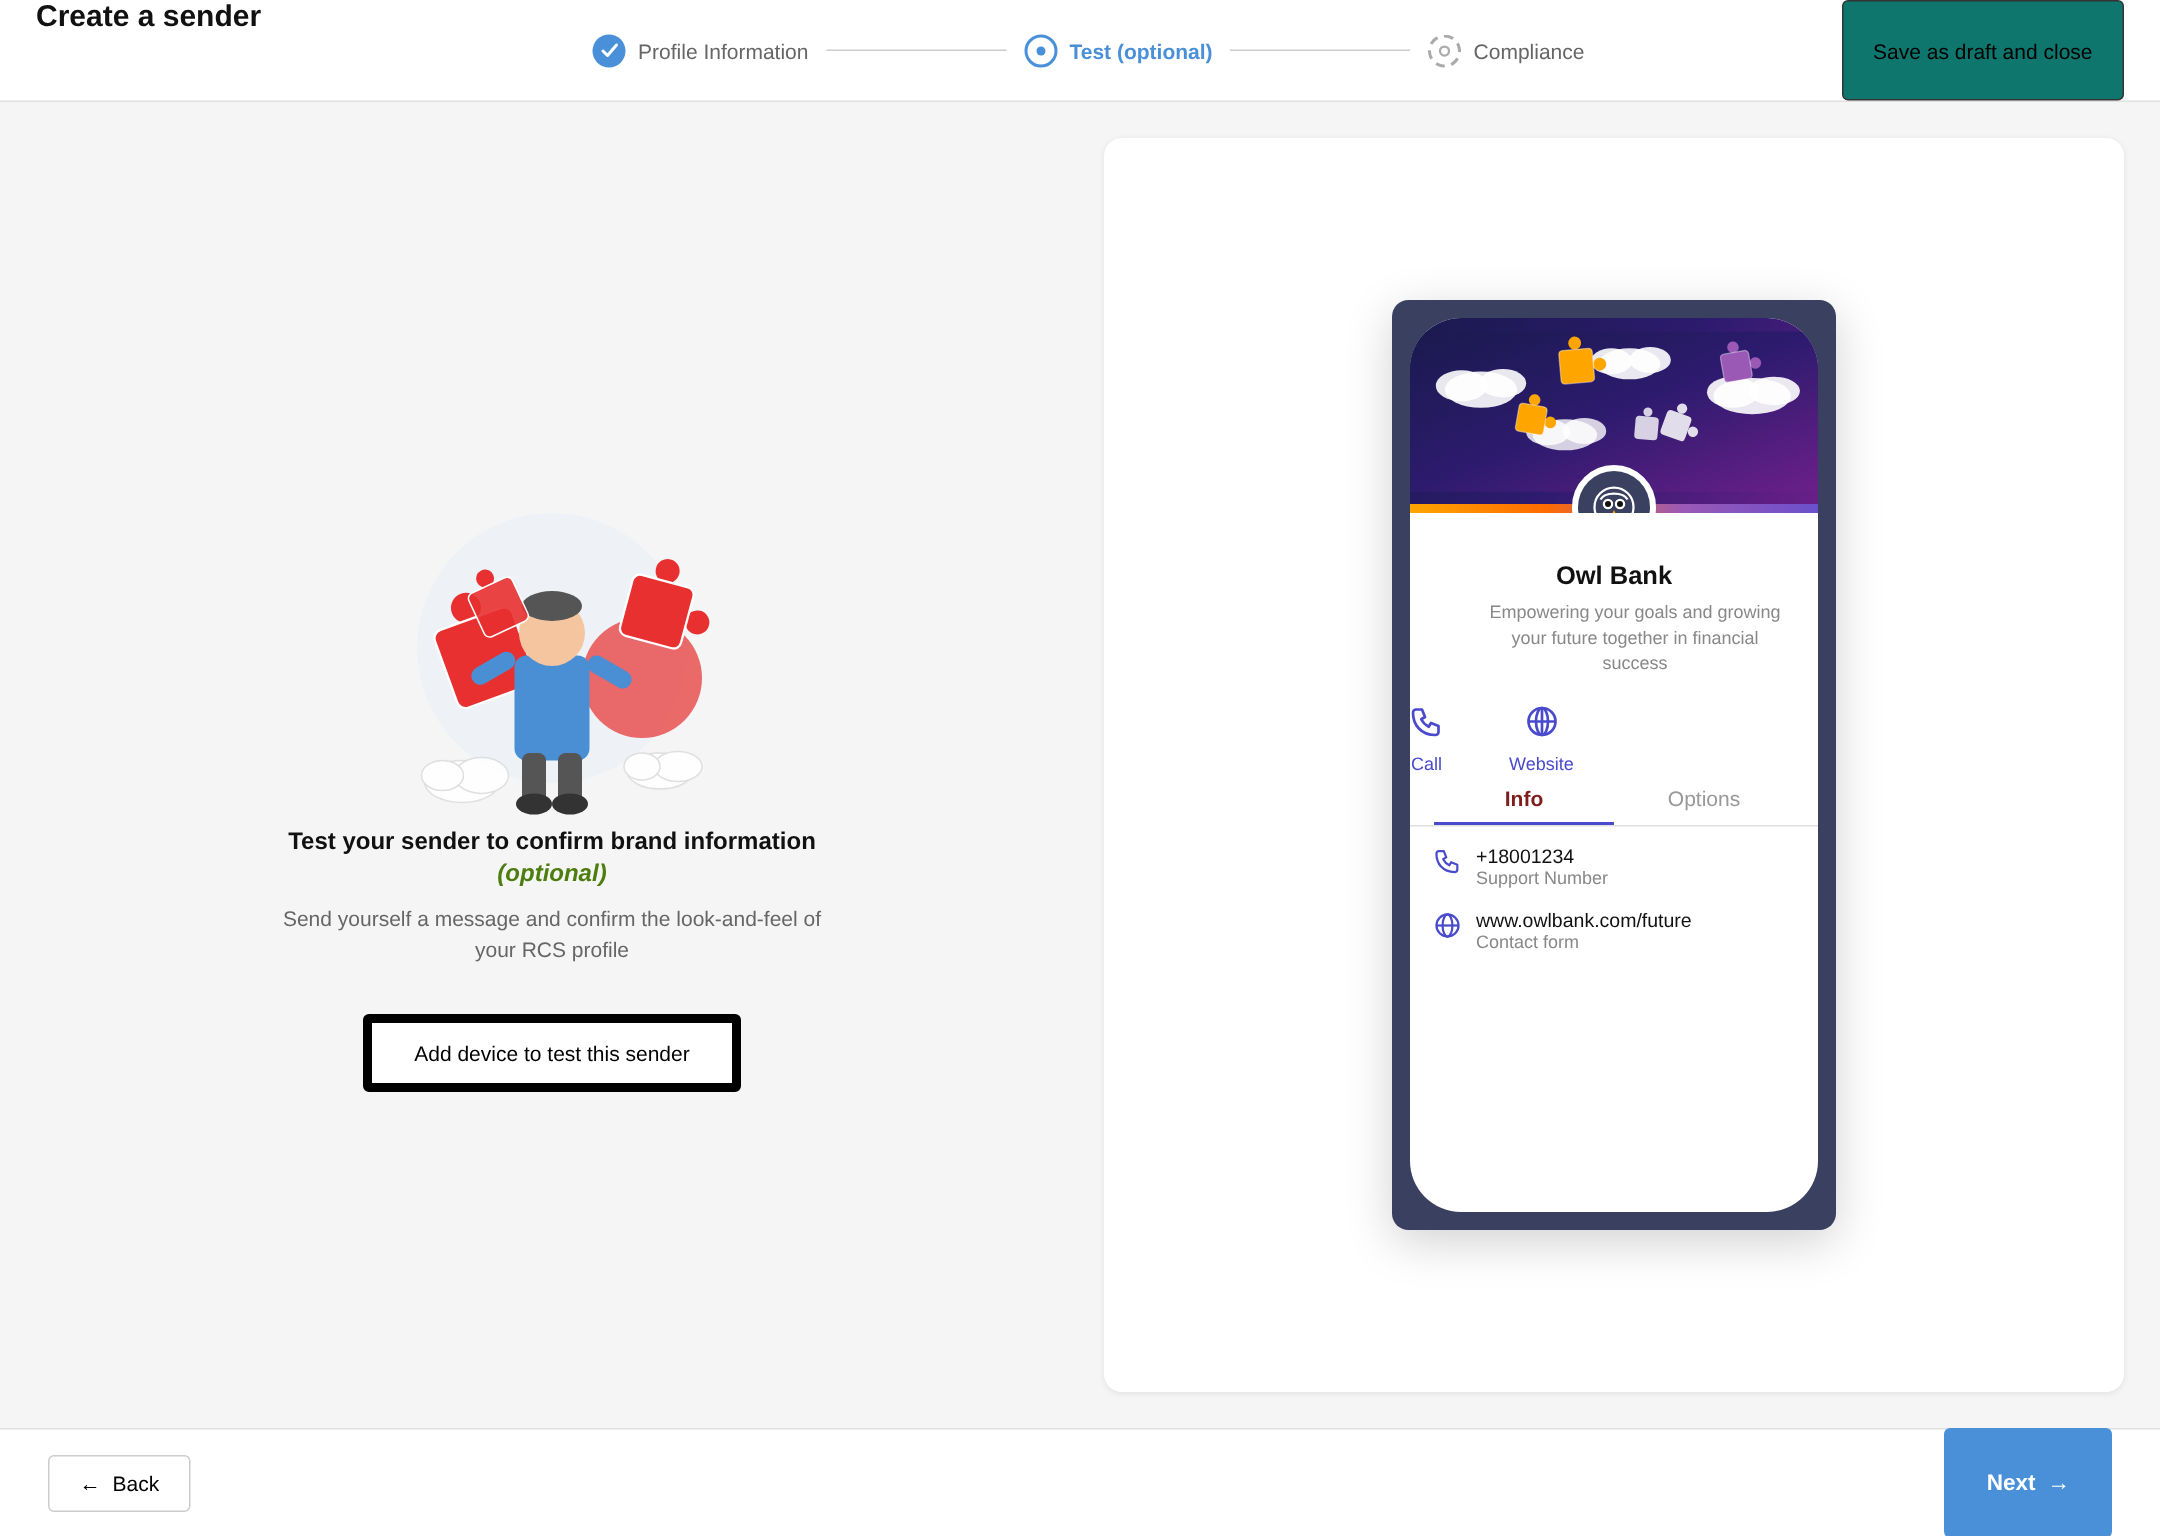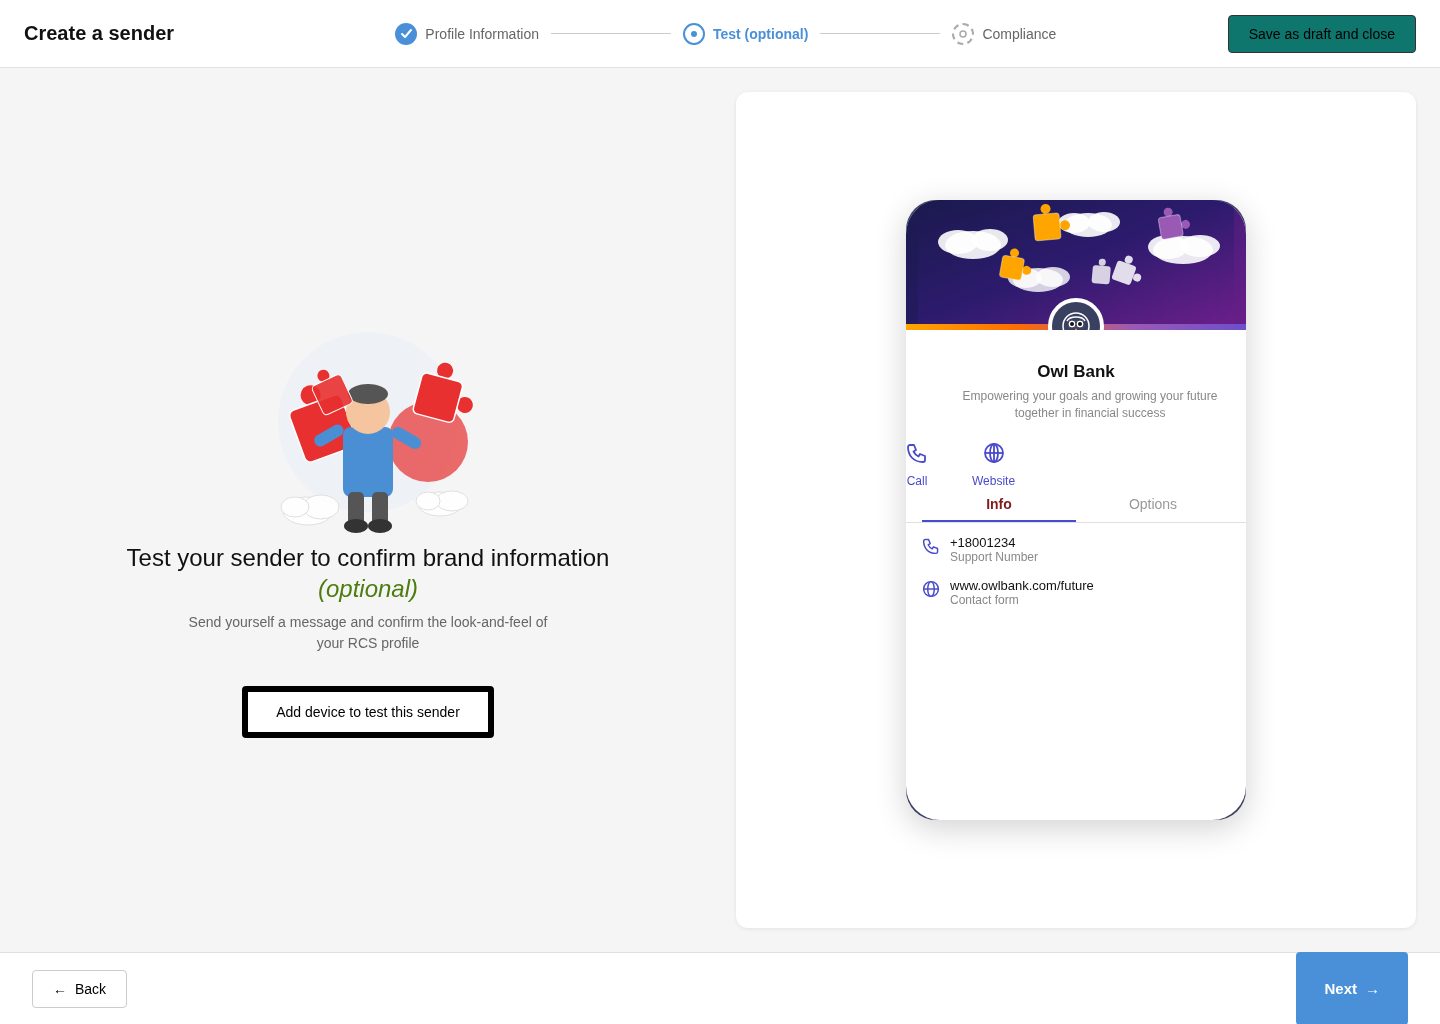--- a/index.html
+++ b/index.html
@@ -4,21 +4,20 @@
   <style>
     * { box-sizing: border-box; margin: 0; padding: 0; }
     body { font-family: -apple-system, BlinkMacSystemFont, 'Segoe UI', sans-serif; background: #f5f5f5; height: 1024px; width: 1440px; overflow: hidden; display: flex; flex-direction: column; }
 
     
     .header {
       background: #fff;
       border-bottom: 1px solid #e0e0e0;
       height: 68px;
       display: flex;
-      align-items: center;
       padding: 0 24px;
       flex-shrink: 0;
       gap: 0;
     }
     .header-title {
       font-size: 20px;
       font-weight: 700;
       color: #111;
       min-width: 200px;
     }
@@ -95,22 +94,22 @@
     
     .left-panel {
       flex: 1;
       display: flex;
       flex-direction: column;
       align-items: center;
       justify-content: center;
       padding: 40px;
     }
     .text-heading {
-      font-size: 24px;
-      font-weight: 400;
+      font-size: 16px;
+      font-weight: 700;
       color: #111;
       text-align: center;
       margin-bottom: 8px;
       line-height: 1.3;
     }
     .text-optional {
       color: #4d7c0f;
       font-style: italic;
       margin-top: 32px;
     }
@@ -139,24 +138,25 @@
       border-radius: 12px;
       display: flex;
       align-items: center;
       justify-content: center;
       padding: 40px;
       box-shadow: 0 1px 4px rgba(0,0,0,0.08);
     }
 
     
     .phone {
-      width: 340px;
+      width: 296px;
       height: 620px;
       background: #3a4060;
-      border-radius: 30px;
+      border-radius: 11px;
+      padding: 12px;
       box-shadow: 0 8px 32px rgba(0,0,0,0.18);
       position: relative;
     }
     .phone-inner {
       width: 100%;
       height: 100%;
       background: white;
       border-radius: 34px;
       overflow: hidden;
       display: flex;

